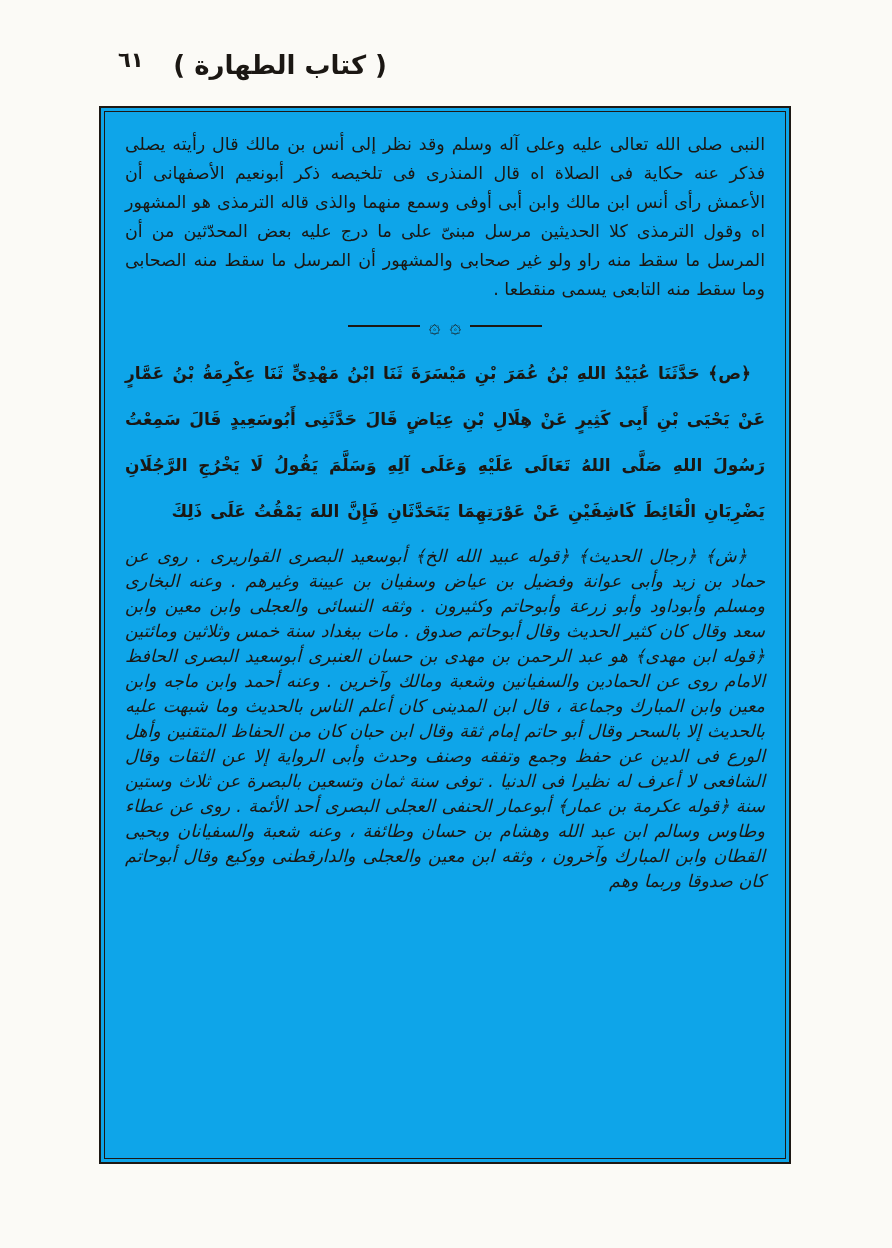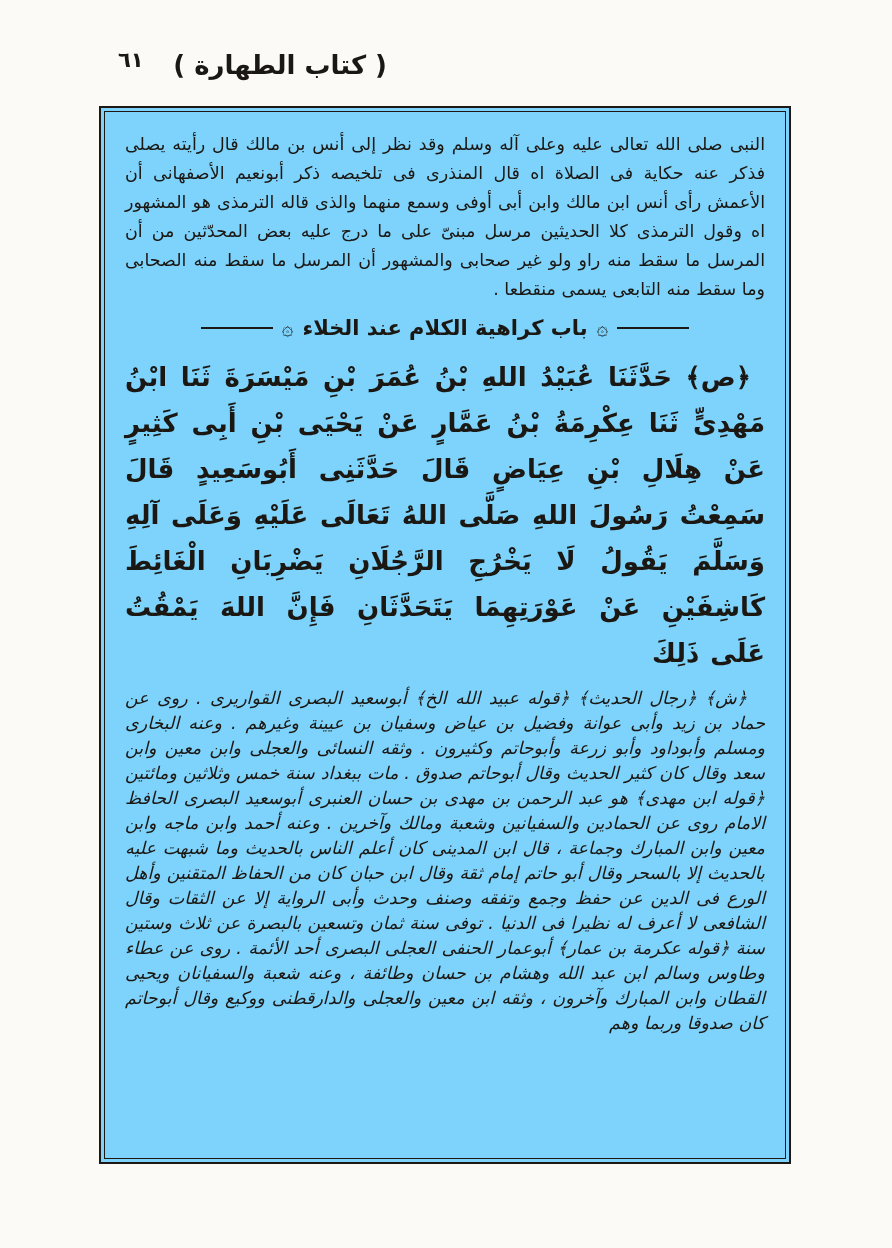--- a/index.html
+++ b/index.html
@@ -50,21 +50,21 @@
   
   .frame-outer {
     position: absolute;
     top: 106px;
     left: 99px;
     width: 692px;
     height: 1058px;
     box-sizing: border-box;
     border: 2px solid #1d1814;
     padding: 3px;
-    background: #7dd3fc;
+    background: #0ea5e9;
   }
   .frame-inner {
     box-sizing: border-box;
     width: 100%;
     height: 100%;
     border: 1px solid #1d1814;
     padding: 10px 20px 0 20px;
     direction: rtl;
     overflow: hidden;
   }
@@ -97,21 +97,21 @@
   }
   .bab-heading .bab-text {
     font-size: 21px;
     font-weight: bold;
     white-space: nowrap;
   }
 
   .indent { text-indent: 16px; }
 
   .hadith-text {
-    font-size: 26px;
+    font-size: 17px;
     font-weight: 700;
     line-height: 46px;
     text-align: justify;
     text-indent: 14px;
     word-spacing: 2px;
     margin: 14px 0 10px 0;
   }
 
   .commentary {
     text-indent: 18px;
@@ -130,21 +130,20 @@
   </header>
 
   <main class="frame-outer">
     <div class="frame-inner">
 
       <p class="body-text intro">النبى صلى الله تعالى عليه وعلى آله وسلم وقد نظر إلى أنس بن مالك قال رأيته يصلى فذكر عنه حكاية فى الصلاة اه قال المنذرى فى تلخيصه ذكر أبونعيم الأصفهانى أن الأعمش رأى أنس ابن مالك وابن أبى أوفى وسمع منهما والذى قاله الترمذى هو المشهور اه وقول الترمذى كلا الحديثين مرسل مبنىّ على ما درج عليه بعض المحدّثين من أن المرسل ما سقط منه راو ولو غير صحابى والمشهور أن المرسل ما سقط منه الصحابى وما سقط منه التابعى يسمى منقطعا .</p>
 
       <div class="bab-heading">
         <span class="rule"></span>
         <span class="ornament">۞</span>
-        <span class="bab-text">باب كراهية الكلام عند الخلاء</span>
         <span class="ornament">۞</span>
         <span class="rule"></span>
       </div>
 
 
       <p class="hadith-text">﴿ص﴾ حَدَّثَنَا عُبَيْدُ اللهِ بْنُ عُمَرَ بْنِ مَيْسَرَةَ ثَنَا ابْنُ مَهْدِىٍّ ثَنَا عِكْرِمَةُ بْنُ عَمَّارٍ عَنْ يَحْيَى بْنِ أَبِى كَثِيرٍ عَنْ هِلَالِ بْنِ عِيَاضٍ قَالَ حَدَّثَنِى أَبُوسَعِيدٍ قَالَ سَمِعْتُ رَسُولَ اللهِ صَلَّى اللهُ تَعَالَى عَلَيْهِ وَعَلَى آلِهِ وَسَلَّمَ يَقُولُ لَا يَخْرُجِ الرَّجُلَانِ يَضْرِبَانِ الْغَائِطَ كَاشِفَيْنِ عَنْ عَوْرَتِهِمَا يَتَحَدَّثَانِ فَإِنَّ اللهَ يَمْقُتُ عَلَى ذَلِكَ</p>
 
       <p class="body-text commentary">﴿ش﴾ ﴿رجال الحديث﴾ ﴿قوله عبيد الله الخ﴾ أبوسعيد البصرى القواريرى . روى عن حماد بن زيد وأبى عوانة وفضيل بن عياض وسفيان بن عيينة وغيرهم . وعنه البخارى ومسلم وأبوداود وأبو زرعة وأبوحاتم وكثيرون . وثقه النسائى والعجلى وابن معين وابن سعد وقال كان كثير الحديث وقال أبوحاتم صدوق . مات ببغداد سنة خمس وثلاثين ومائتين ﴿قوله ابن مهدى﴾ هو عبد الرحمن بن مهدى بن حسان العنبرى أبوسعيد البصرى الحافظ الامام روى عن الحمادين والسفيانين وشعبة ومالك وآخرين . وعنه أحمد وابن ماجه وابن معين وابن المبارك وجماعة ، قال ابن المدينى كان أعلم الناس بالحديث وما شبهت عليه بالحديث إلا بالسحر وقال أبو حاتم إمام ثقة وقال ابن حبان كان من الحفاظ المتقنين وأهل الورع فى الدين عن حفظ وجمع وتفقه وصنف وحدث وأبى الرواية إلا عن الثقات وقال الشافعى لا أعرف له نظيرا فى الدنيا . توفى سنة ثمان وتسعين بالبصرة عن ثلاث وستين سنة ﴿قوله عكرمة بن عمار﴾ أبوعمار الحنفى العجلى البصرى أحد الأئمة . روى عن عطاء وطاوس وسالم ابن عبد الله وهشام بن حسان وطائفة ، وعنه شعبة والسفيانان ويحيى القطان وابن المبارك وآخرون ، وثقه ابن معين والعجلى والدارقطنى ووكيع وقال أبوحاتم كان صدوقا وربما وهم</p>
 
     </div>

